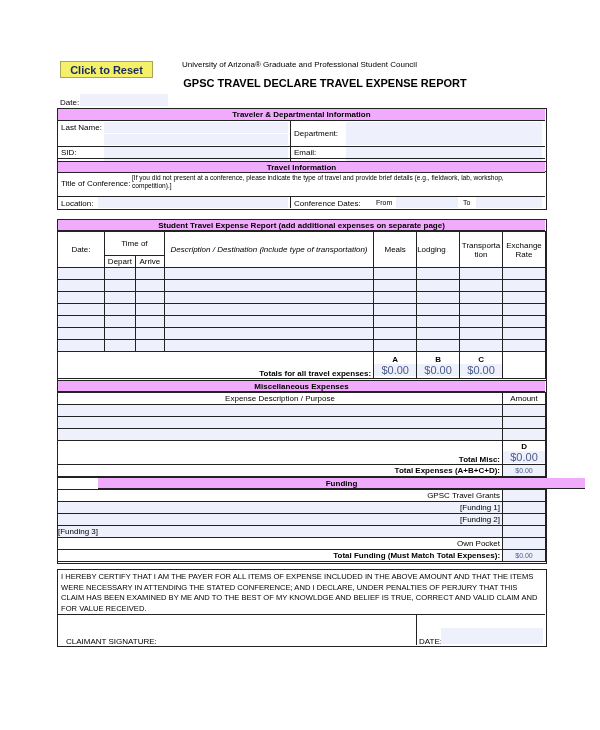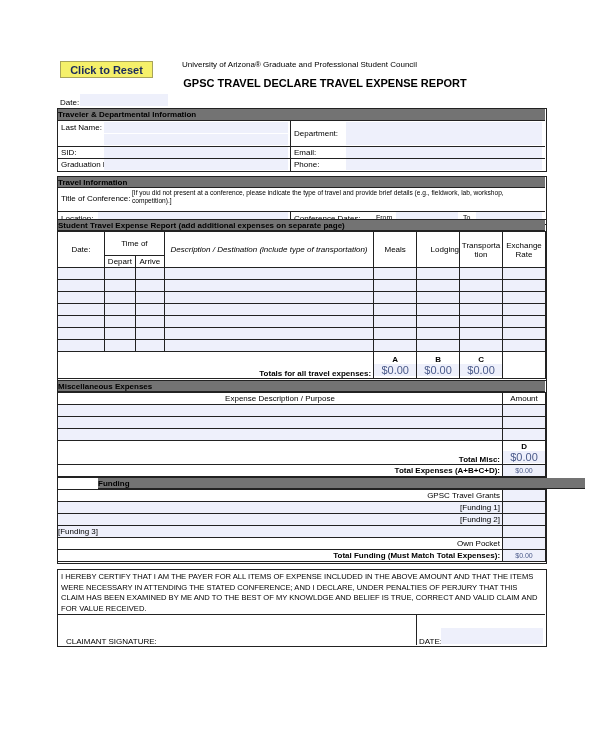--- a/index.html
+++ b/index.html
@@ -12,21 +12,21 @@
     background: #f5f06a; border: 1px solid #a8a35a;
     font-weight: bold; font-size: 11px; color: #1a2a5c;
     display: flex; align-items: center; justify-content: center; cursor: pointer;
   }
   .org { left: 182px; top: 60px; font-size: 8px; }
   .title { left: 0; width: 600px; top: 77px; text-align: center; font-size: 11px; font-weight: bold; padding-left: 50px; }
   .date-lbl { left: 60px; top: 98px; font-size: 8px; }
   .date-field { left: 80px; top: 94px; width: 88px; height: 12px; background: #eef0fb; }
 
   .fill { background: #eef0fb; }
-  .hdr { background: #737373; font-weight: bold; font-size: 8px; }
+  .hdr { background: #f0abfc; font-weight: bold; text-align: center; font-size: 8px; }
   .box { border: 1.5px solid #222; }
   .cell { position: absolute; font-size: 8px; }
 
   table { border-collapse: collapse; }
   .grid td { border: 1px solid #222; }
   .lbl { font-size: 8px; }
   .money { color: #4a5a8a; font-size: 11px; }
   .money-sm { color: #4a5a8a; font-size: 7px; }
   .bold { font-weight: bold; }
 </style>
@@ -56,21 +56,21 @@
   <div class="cell" style="left:232px; top:12px; height:50px; border-left:1px solid #222;"></div>
 
   <div class="cell lbl" style="left:236px; top:20px;">Department:</div>
   <div class="cell fill" style="left:288px; top:13px; width:196px; height:23px;"></div>
   <div class="cell lbl" style="left:236px; top:39px;">Email:</div>
   <div class="cell fill" style="left:288px; top:38px; width:196px; height:11px;"></div>
   <div class="cell lbl" style="left:236px; top:51px;">Phone:</div>
   <div class="cell fill" style="left:288px; top:50px; width:196px; height:11px;"></div>
 </div>
 
-<div class="abs box" style="left:57px; top:176px; width:490px; height:49px;">
+<div class="abs box" style="left:57px; top:161px; width:490px; height:49px;">
   <div class="cell hdr" style="left:0; top:0; width:487px; height:11px; line-height:11px; border-bottom:1px solid #222;">Travel Information</div>
   <div class="cell lbl" style="left:3px; top:17px;">Title of Conference:</div>
   <div class="cell" style="left:74px; top:12px; width:410px; height:21px; font-size:6.6px; line-height:8px;">[If you did not present at a conference, please indicate the type of travel and provide brief details (e.g., fieldwork, lab, workshop, competition).]</div>
   <div class="cell" style="left:0; top:34px; width:487px; border-top:1px solid #222;"></div>
   <div class="cell lbl" style="left:3px; top:37px;">Location:</div>
   <div class="cell fill" style="left:40px; top:35px; width:190px; height:11px;"></div>
   <div class="cell" style="left:232px; top:34px; height:12px; border-left:1px solid #222;"></div>
   <div class="cell lbl" style="left:236px; top:37px;">Conference Dates:</div>
   <div class="cell" style="left:318px; top:37px; font-size:7px;">From</div>
   <div class="cell fill" style="left:338px; top:35px; width:62px; height:11px;"></div>
@@ -90,21 +90,21 @@
         <col style="width:43px">
         <col style="width:43px">
         <col style="width:43px">
     </colgroup>
     <tbody>
         <tr style="height:24px;">
       <td rowspan="2" style="text-align:center;">Date:</td>
       <td colspan="2" style="text-align:center;">Time of</td>
       <td rowspan="2" style="text-align:center;font-style:italic;">Description / Destination (include type of transportation)</td>
       <td rowspan="2" style="text-align:center;">Meals</td>
-      <td rowspan="2" style="text-align:right;">Lodging</td>
+      <td rowspan="2" style="text-align:left;">Lodging</td>
       <td rowspan="2" style="text-align:center; word-break:break-all;">Transporta tion</td>
       <td rowspan="2" style="text-align:center;">Exchange Rate</td>
     </tr>
     <tr style="height:12px;">
       <td style="text-align:center;">Depart</td>
       <td style="text-align:center;">Arrive</td>
     </tr>
     </tbody>
       <tbody id="expense-rows">
         <tr style="height: 12px;">

